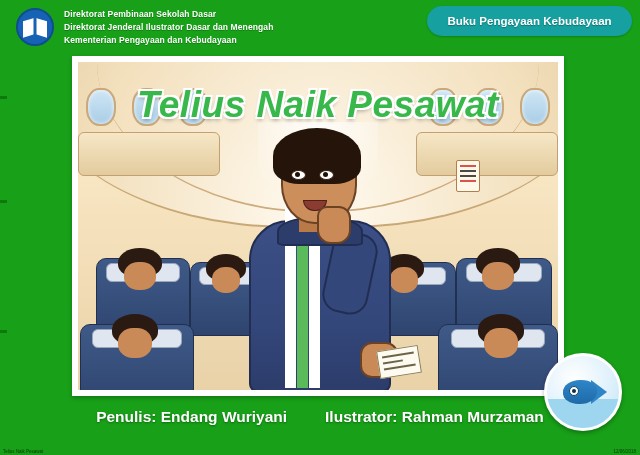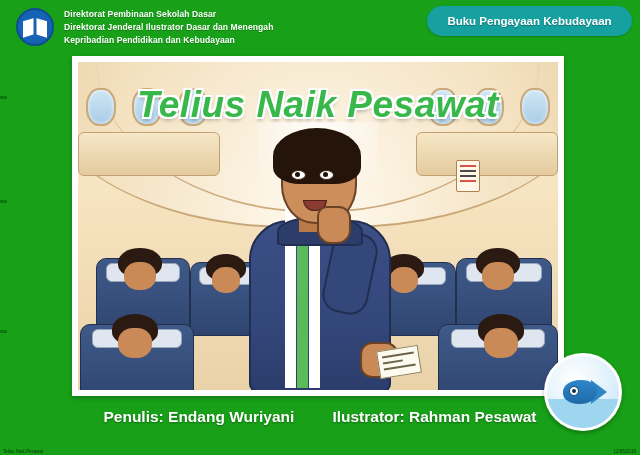--- a/index.html
+++ b/index.html
@@ -443,21 +443,21 @@
 <div id="page">
 
   <div id="header">
     <div id="logo">
       <div class="inner"></div>
       <div class="bar"></div>
     </div>
     <div id="ministry">
       <div>Direktorat Pembinaan Sekolah Dasar</div>
       <div>Direktorat Jenderal Ilustrator Dasar dan Menengah</div>
-      <div>Kepribadian Pendidikan dan Kebudayaan</div>
+      <div>Kementerian Pengayaan dan Kebudayaan</div>
     </div>
     <div id="series-badge">
       <span>Buku Pengayaan Kebudayaan</span>
     </div>
   </div>
 
   <div class="side-tick" style="top:96px;"></div>
   <div class="side-tick" style="top:200px;"></div>
   <div class="side-tick" style="top:330px;"></div>
 
@@ -564,21 +564,21 @@
           <div class="tl t2"></div>
           <div class="tl t3"></div>
       </div>
 
       <div id="title">Telius Naik Pesawat</div>
     </div>
   </div>
 
   <div id="credits">
     <div>Penulis: Endang Wuriyani</div>
-    <div>Ilustrator: Rahman Pesawat</div>
+    <div>Ilustrator: Rahman Murzaman</div>
   </div>
 
   <div id="fish-logo">
     <div class="water"></div>
     <div class="fish-tail"></div>
     <div class="fish-body"></div>
     <div class="fish-eye">
         <div class="p"></div>
       </div>
   </div>

